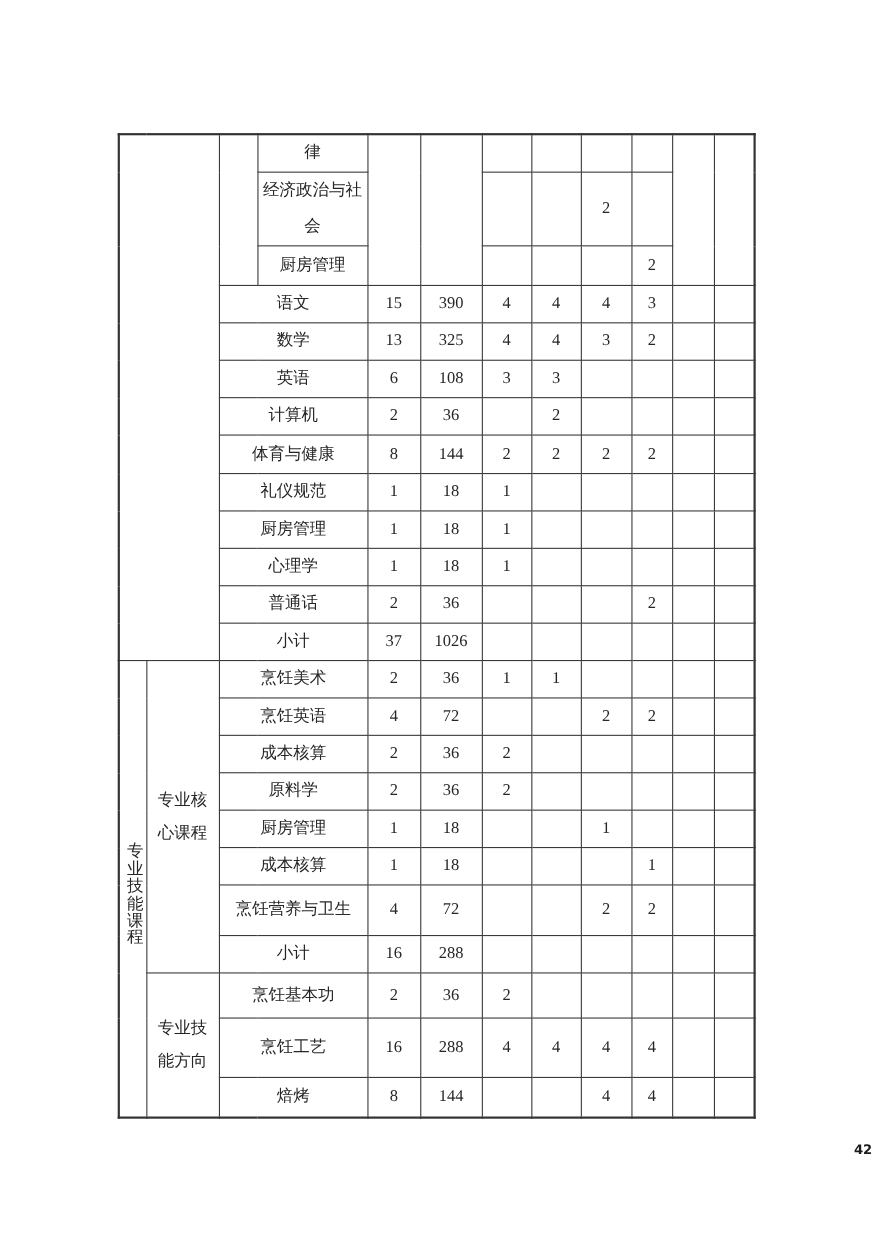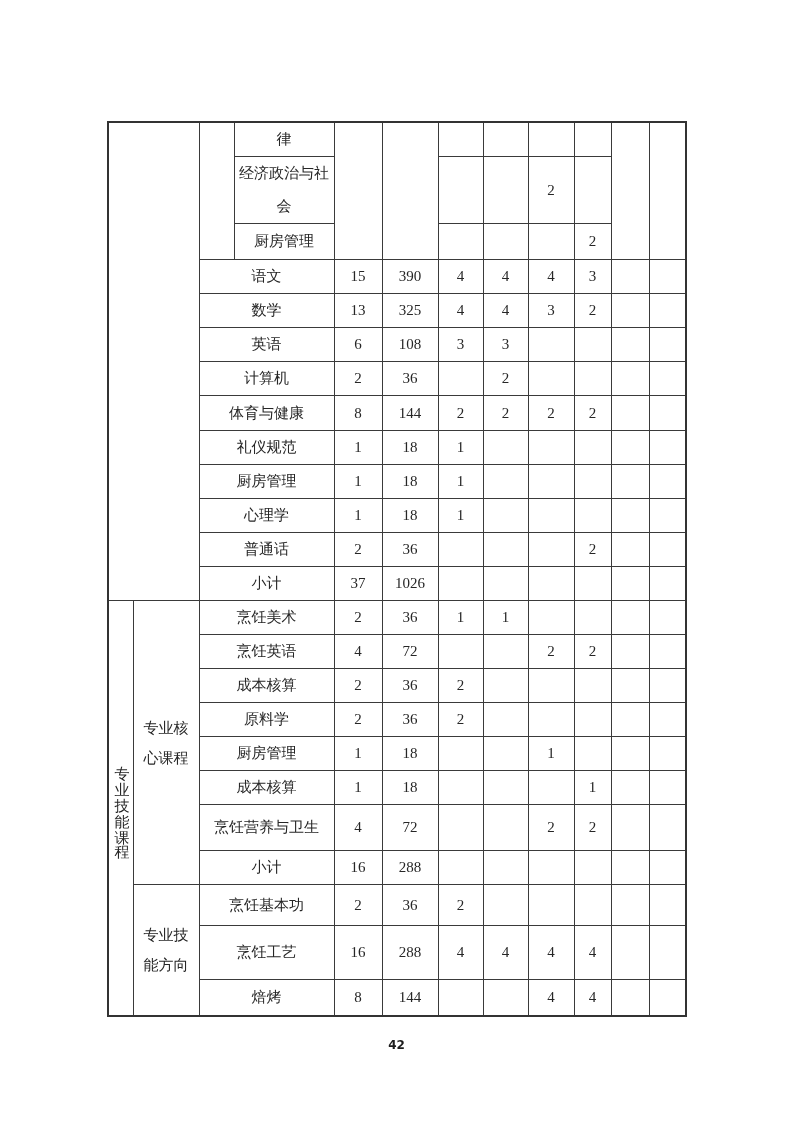--- a/index.html
+++ b/index.html
@@ -6,21 +6,21 @@
   .page{position:relative;width:793px;height:1122px;background:#ffffff;margin:0 auto;
         font-family:"Liberation Serif","DejaVu Serif",serif;color:#262626;overflow:hidden;}
   table.sched{position:absolute;left:107px;top:121px;width:578px;
         border-collapse:collapse;table-layout:fixed;}
   table.sched{border:2px solid #333;}
   table.sched td{border:1px solid #3a3a3a;text-align:center;vertical-align:middle;
         padding:0 2px;font-size:15px;line-height:33px;overflow:hidden;}
   .wrapcat{width:50px;margin:12px auto;line-height:30px;text-align:center;}
   .vtext{writing-mode:vertical-lr;text-orientation:upright;letter-spacing:16px;
         display:inline-block;line-height:21px;margin:0 auto;}
-  .pageno{position:absolute;left:0;right:0;top:1038px;text-align:center;
+  .pageno{position:absolute;left:0;right:0;top:1038px;text-align:right;
         font-family:"DejaVu Sans","Liberation Sans",sans-serif;font-size:12px;font-weight:600;color:#1c1c1c;}
 </style>
 </head>
 <body>
 
 <div class="page">
   <table class="sched">
     <colgroup>
       <col style="width:25px">
         <col style="width:66px">

